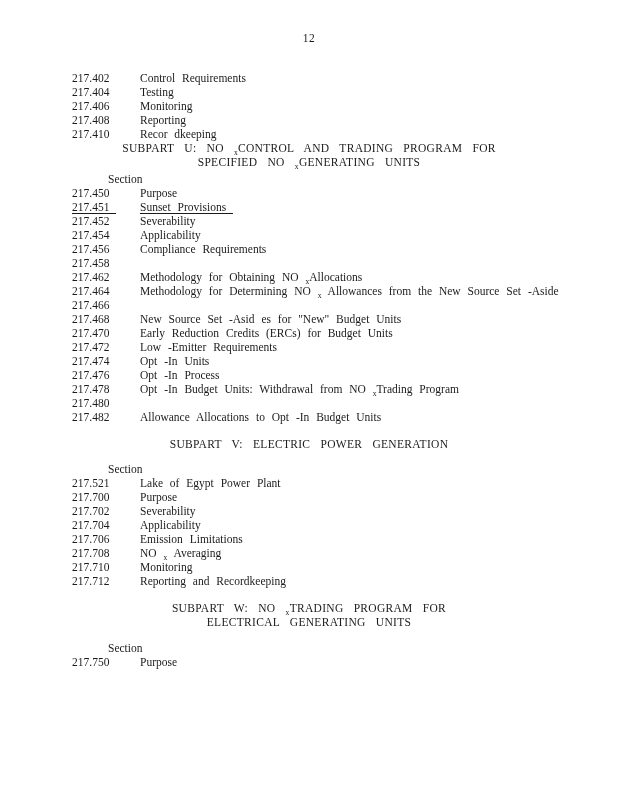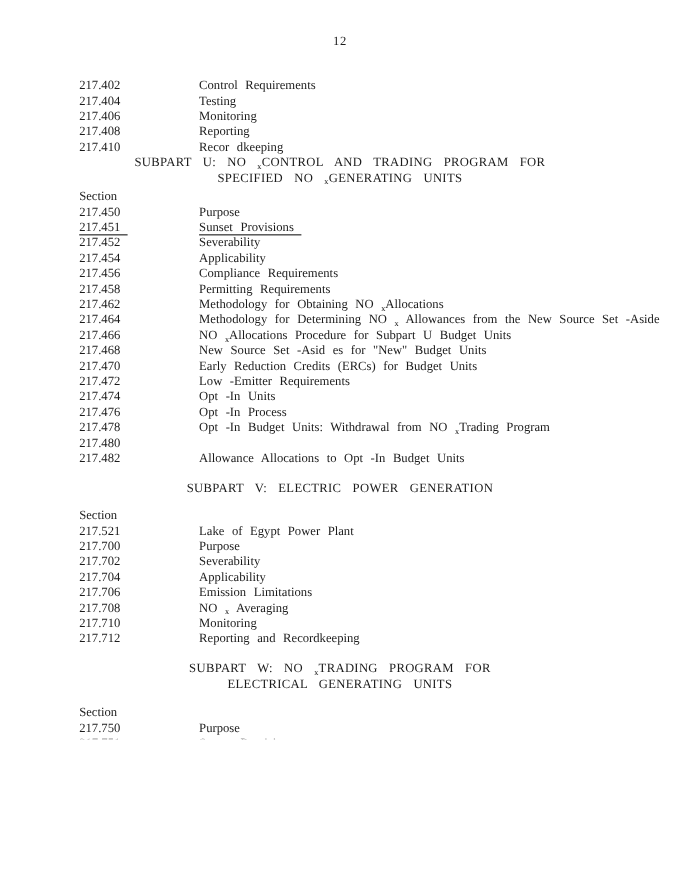--- a/index.html
+++ b/index.html
@@ -28,33 +28,32 @@
   .block.b2 { margin-top: 13px; }
   .block.b3 { margin-top: 13px; }
   .heading .hline {
     text-align: center;
     line-height: 14px;
     word-spacing: 7px;
     letter-spacing: 0.3px;
     white-space: nowrap;
   }
   .seclabel {
-    padding-left: 72px;
+    padding-left: 108px;
     line-height: 14px;
   }
   .b1 .seclabel { margin-top: 3px; }
   .b2 .seclabel { margin-top: 11px; }
   .b3 .seclabel { margin-top: 12px; }
   .rows .row {
     display: flex;
     padding-left: 72px;
     height: 14px;
     line-height: 14px;
     white-space: nowrap;
-    gap: 41px;
   }
   .row .num { width: 68px; flex: none; }
   .row .title { flex: 1; word-spacing: 4px; }
   .ulin {
     border-bottom: 1px solid #1b1b1b;
     padding-right: 7px;
   }
   sub.sx {
     font-size: 7.5px;
     line-height: 0;
@@ -115,33 +114,31 @@
         <div class="row">
           <span class="num"><span class="">217.454</span></span>
           <span class="title"><span class="">Applicability</span></span>
         </div>
         <div class="row">
           <span class="num"><span class="">217.456</span></span>
           <span class="title"><span class="">Compliance Requirements</span></span>
         </div>
         <div class="row">
           <span class="num"><span class="">217.458</span></span>
-          <span class="title"><span class="">Permitting Requirements</span></span>
         </div>
         <div class="row">
           <span class="num"><span class="">217.462</span></span>
           <span class="title"><span class="">Methodology for Obtaining NO <sub class="sx">x</sub>Allocations</span></span>
         </div>
         <div class="row">
           <span class="num"><span class="">217.464</span></span>
           <span class="title"><span class="">Methodology for Determining NO <sub class="sx">x</sub> Allowances from the New Source Set -Aside</span></span>
         </div>
         <div class="row">
           <span class="num"><span class="">217.466</span></span>
-          <span class="title"><span class="">NO <sub class="sx">x</sub>Allocations Procedure for Subpart U Budget Units</span></span>
         </div>
         <div class="row">
           <span class="num"><span class="">217.468</span></span>
           <span class="title"><span class="">New Source Set -Asid es for "New" Budget Units</span></span>
         </div>
         <div class="row">
           <span class="num"><span class="">217.470</span></span>
           <span class="title"><span class="">Early Reduction Credits (ERCs) for Budget Units</span></span>
         </div>
         <div class="row">

